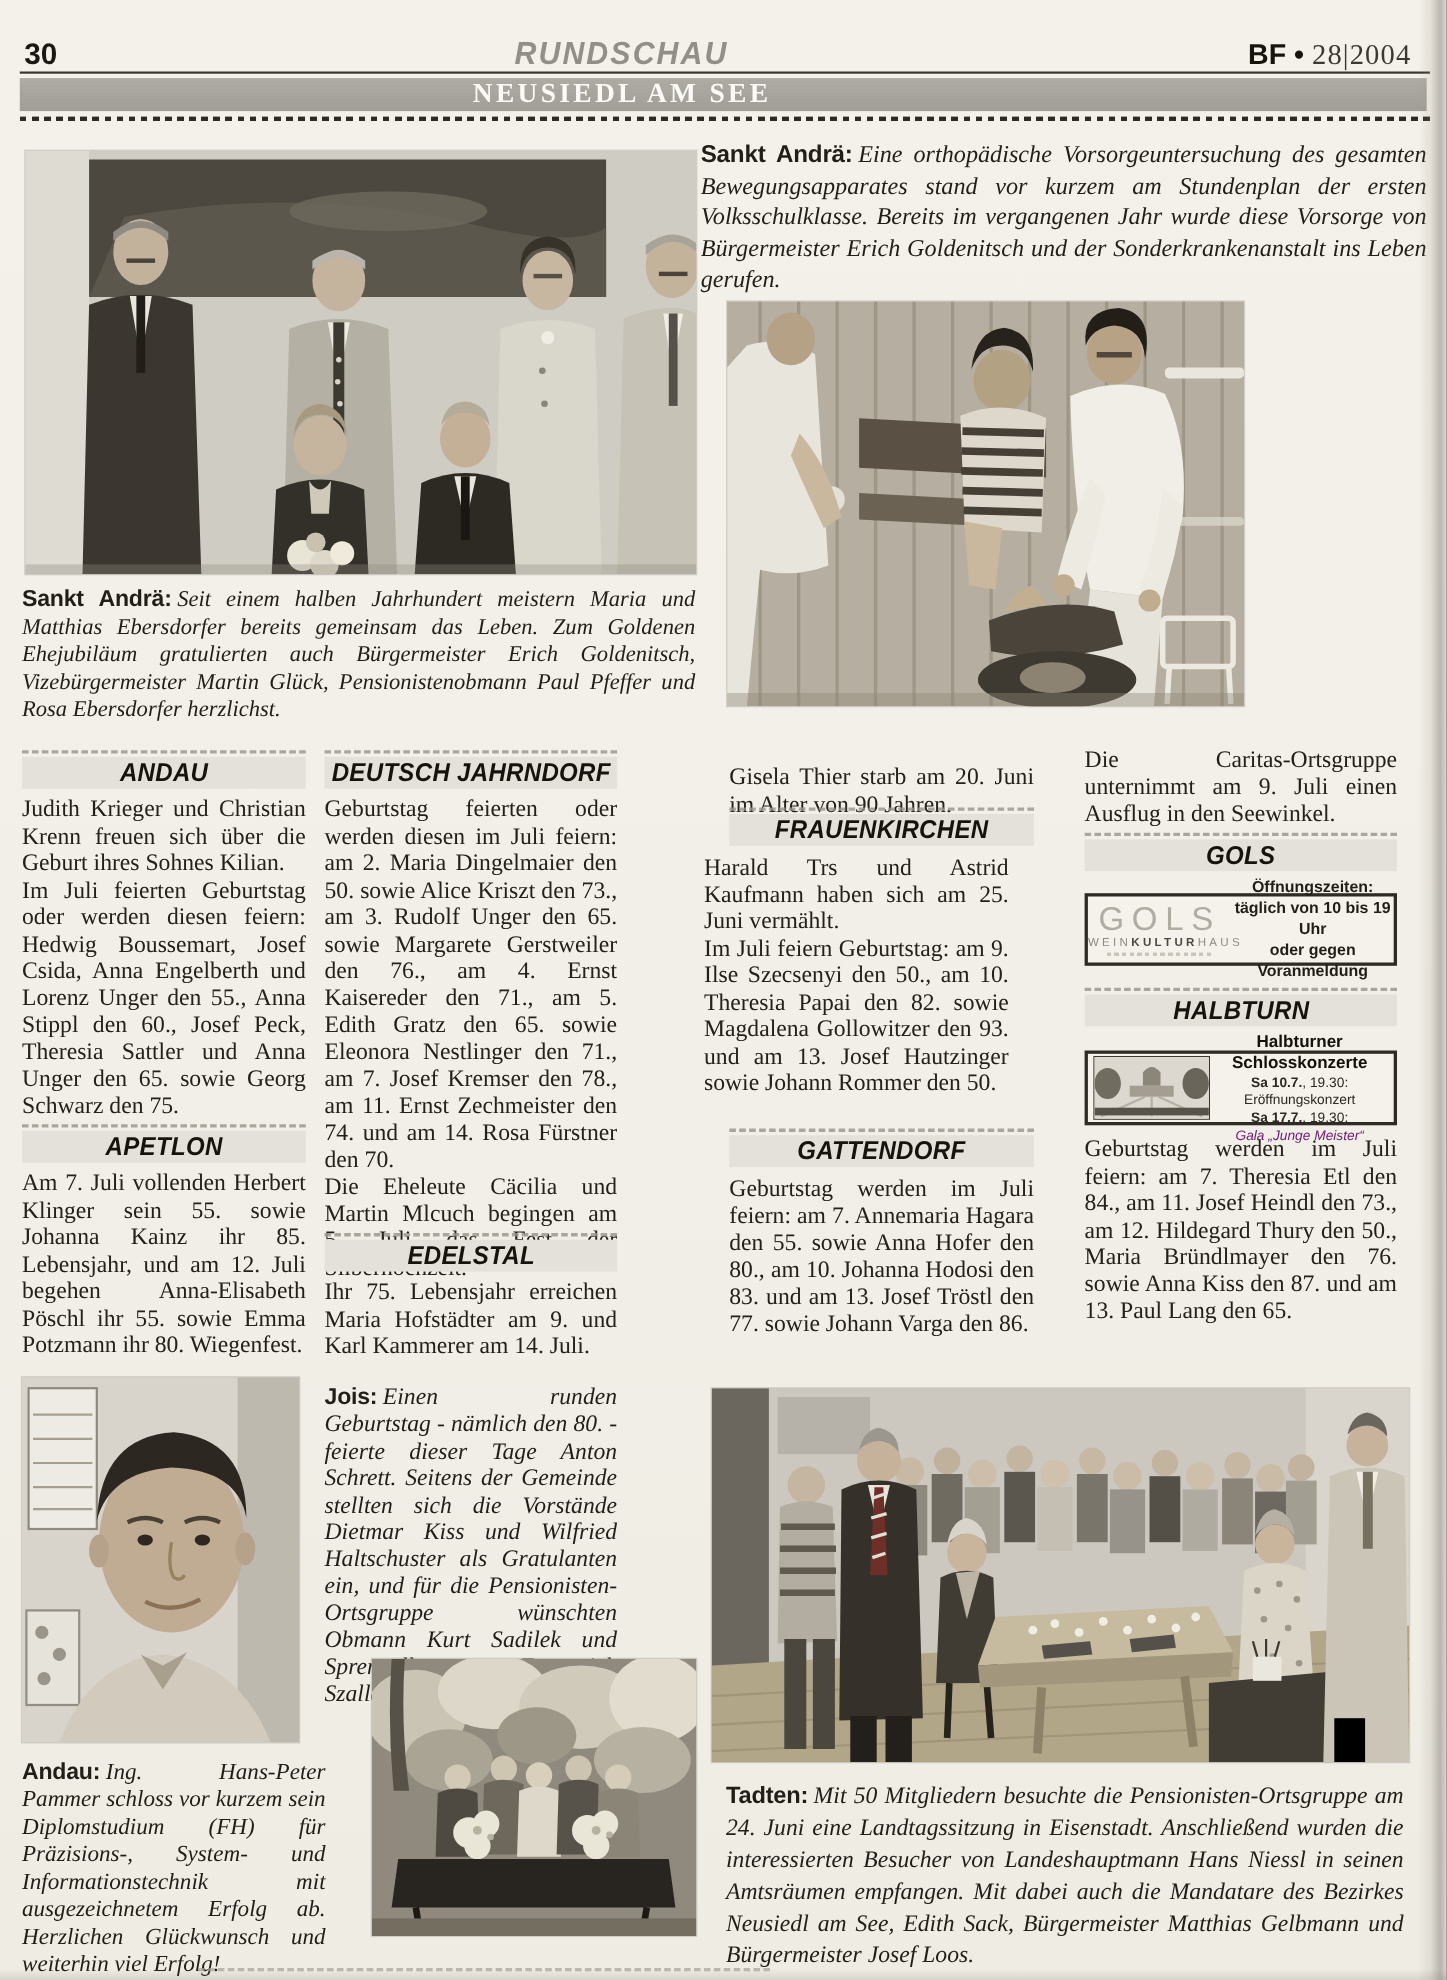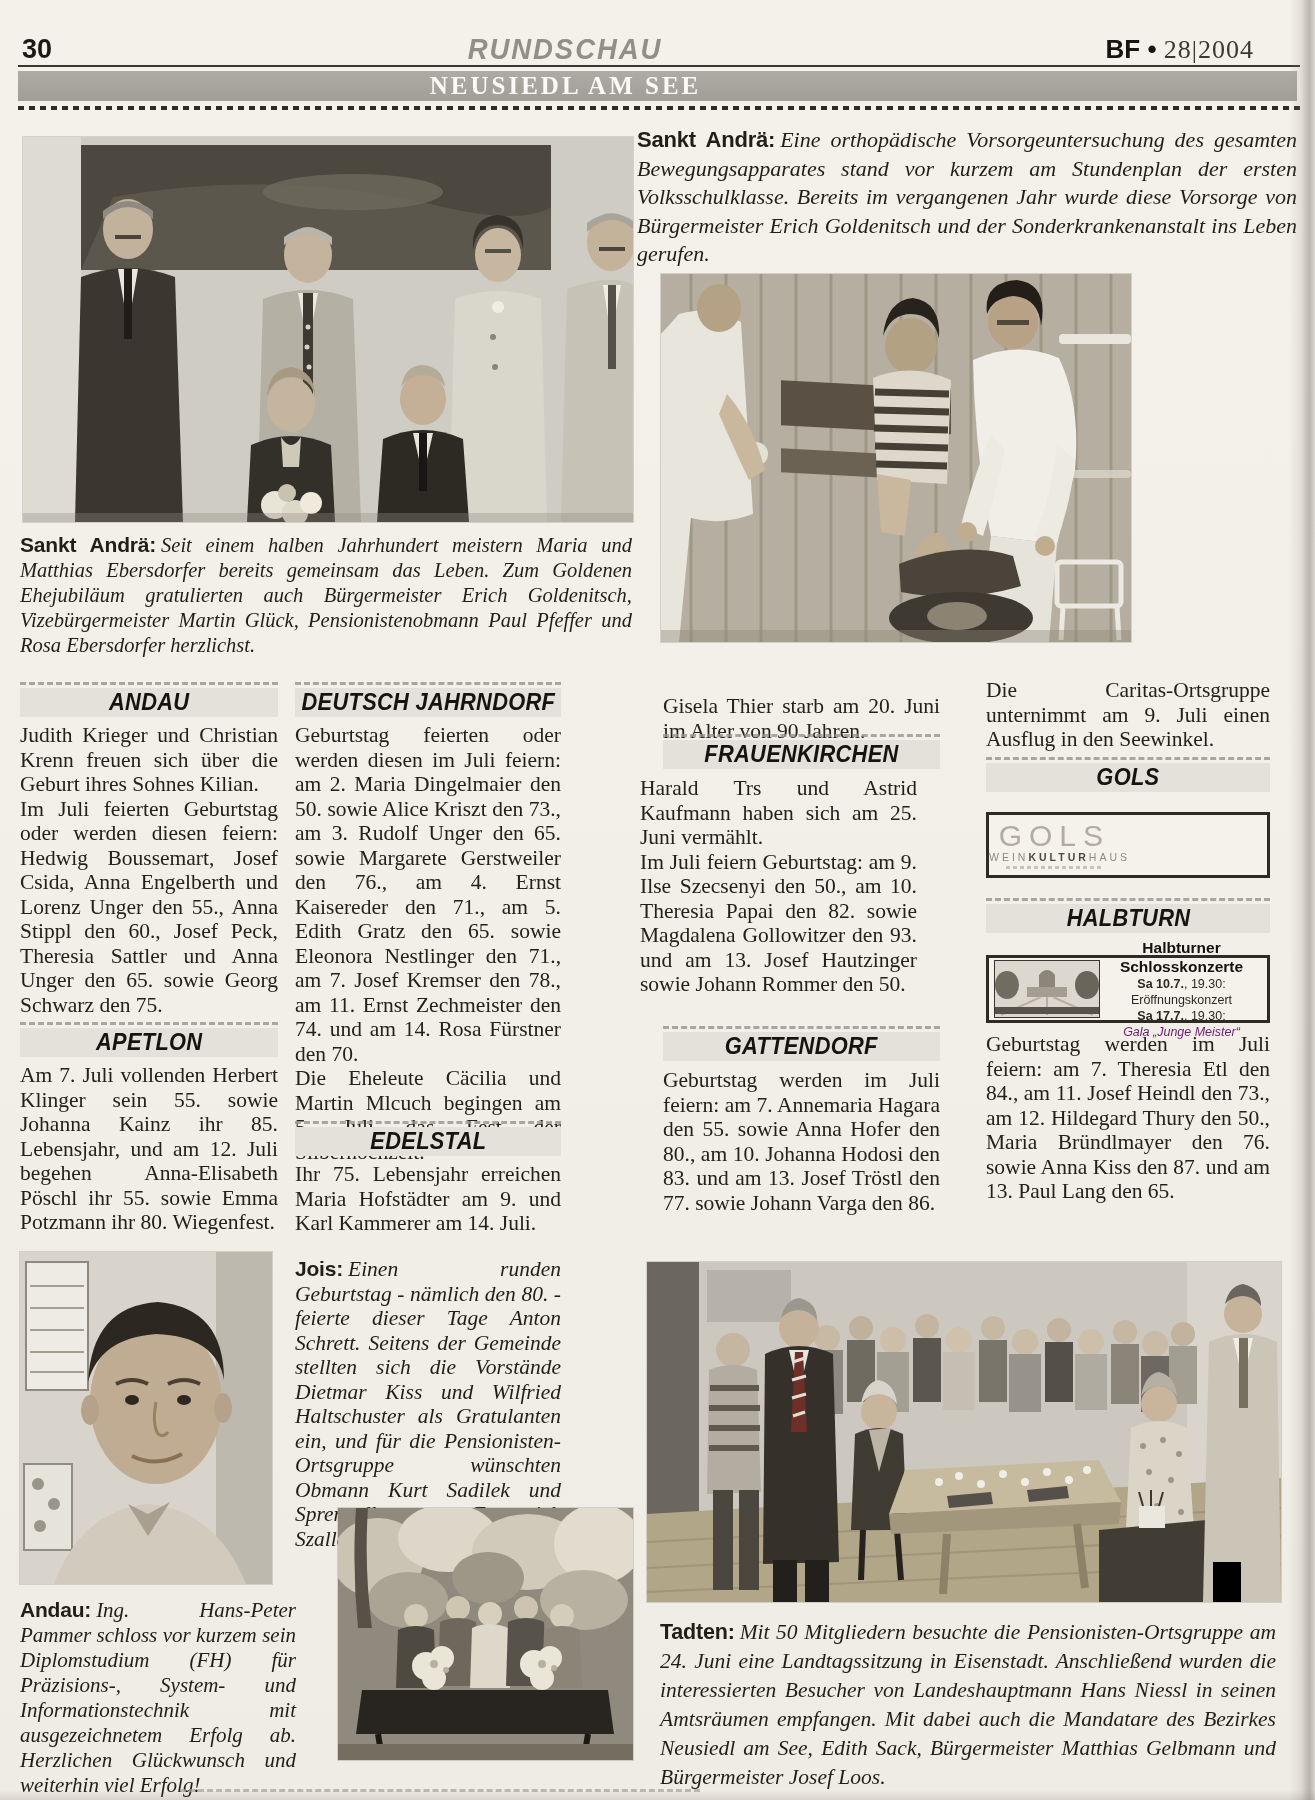--- a/index.html
+++ b/index.html
@@ -48,21 +48,21 @@
   .edge-bottom{pointer-events:none;background:linear-gradient(180deg,rgba(0,0,0,0),rgba(95,90,80,.16));}
   .cutdash{height:0;border-top:3px dashed #a7a399;opacity:.7;}
 </style>
 </head>
 <body>
 
 <div class="page">
 
   <div class="abs pagenum" style="left:22px;top:34px;">30</div>
   <div class="abs masthead" style="left:420px;top:33px;width:290px;text-align:center;">RUNDSCHAU</div>
-  <div class="abs issue" style="right:61px;top:34px;">
+  <div class="abs issue" style="right:32px;top:34px;">
     <span>BF</span>
     <span>•</span>
     <span class="no">28|2004</span>
   </div>
   <div class="abs toprule" style="left:18px;top:65px;width:1282px;"></div>
   <div class="abs banner" style="left:18px;top:71px;width:1279px;">
     <span>NEUSIEDL AM SEE</span>
   </div>
   <div class="abs dotline" style="left:18px;top:106px;width:1282px;"></div>
 
@@ -344,20 +344,25 @@
     <span class="sectitle">GOLS</span>
   </div>
 
   <div class="abs adbox" style="left:986px;top:812px;width:284px;height:66px;">
     <div class="gols-left">
       <div class="gols-logo">GOLS</div>
       <div class="gols-sub">
         <span>WEIN</span><span class="b">KULTUR</span><span>HAUS</span>
       </div>
       <div class="gols-tiny"></div>
+    </div>
+    <div class="gols-right">
+      <div>Öffnungszeiten:</div>
+      <div>täglich von 10 bis 19 Uhr</div>
+      <div>oder gegen Voranmeldung</div>
     </div>
   </div>
 
   <div class="abs secdash" style="left:986px;top:898px;width:284px;"></div>
   <div class="abs secbar" style="left:986px;top:904px;width:284px;">
     <span class="sectitle">HALBTURN</span>
   </div>
 
   <div class="abs adbox" style="left:986px;top:955px;width:284px;height:68px;">
     <div class="hb-thumb">

